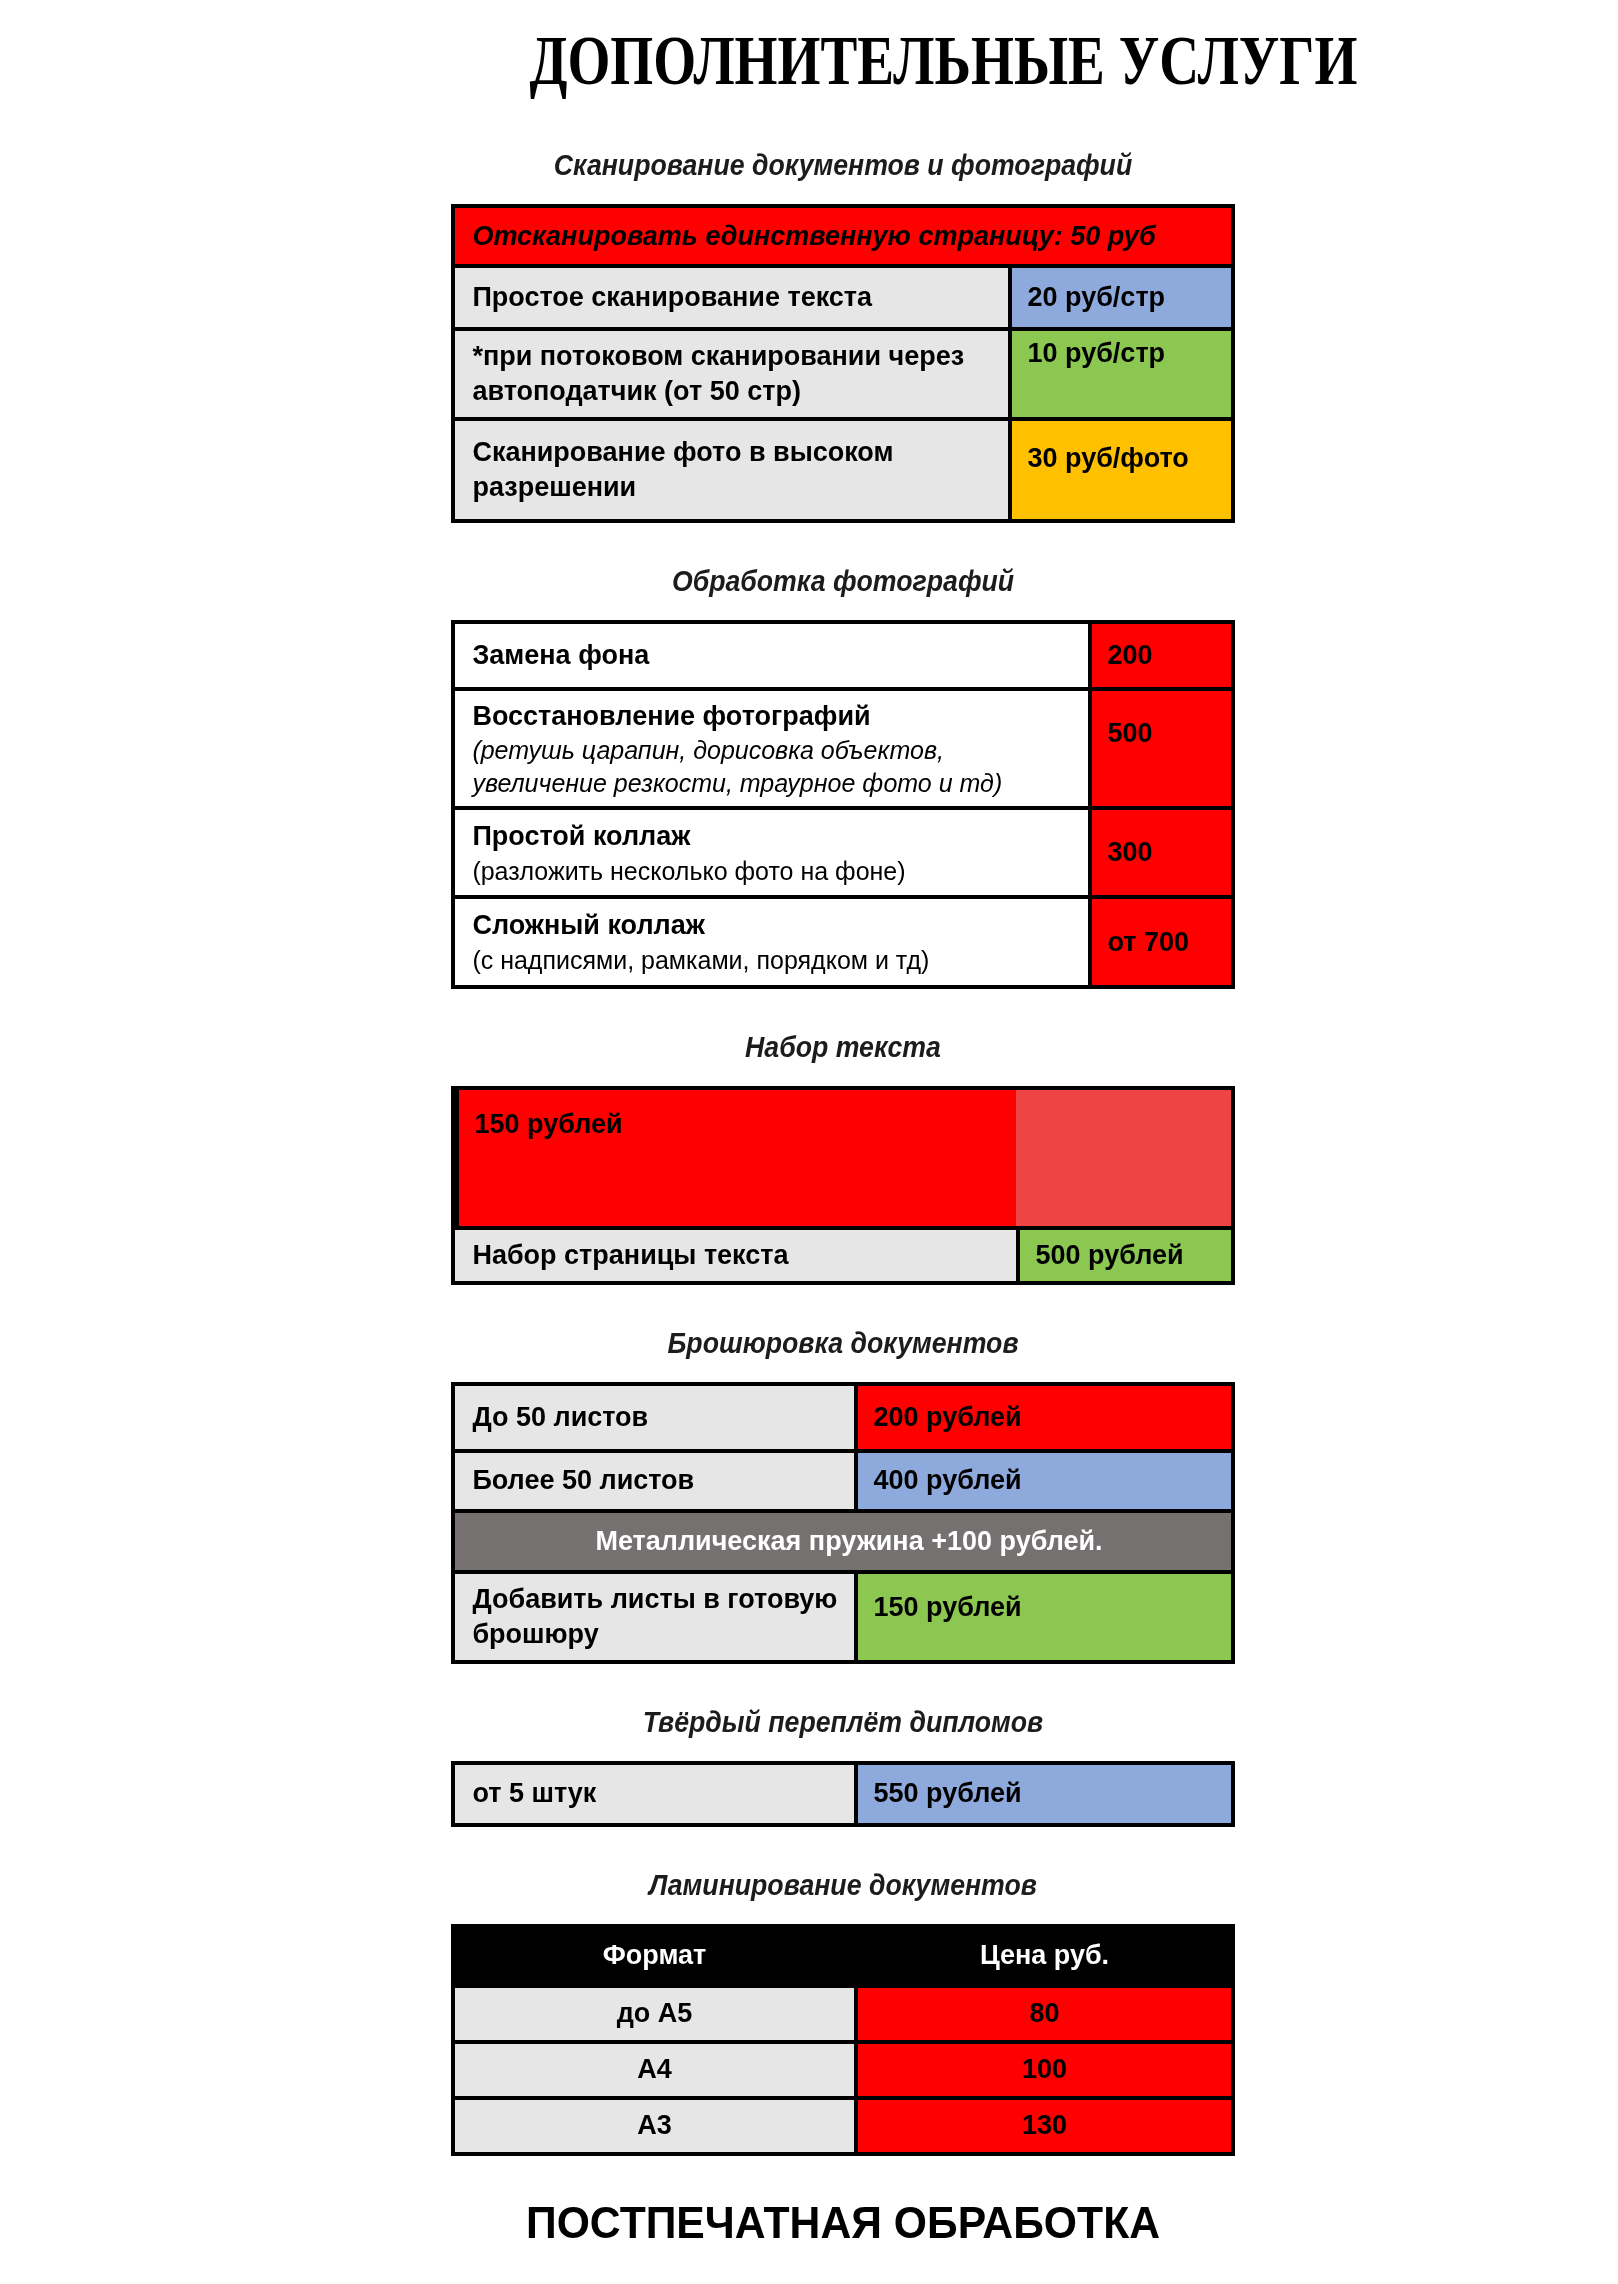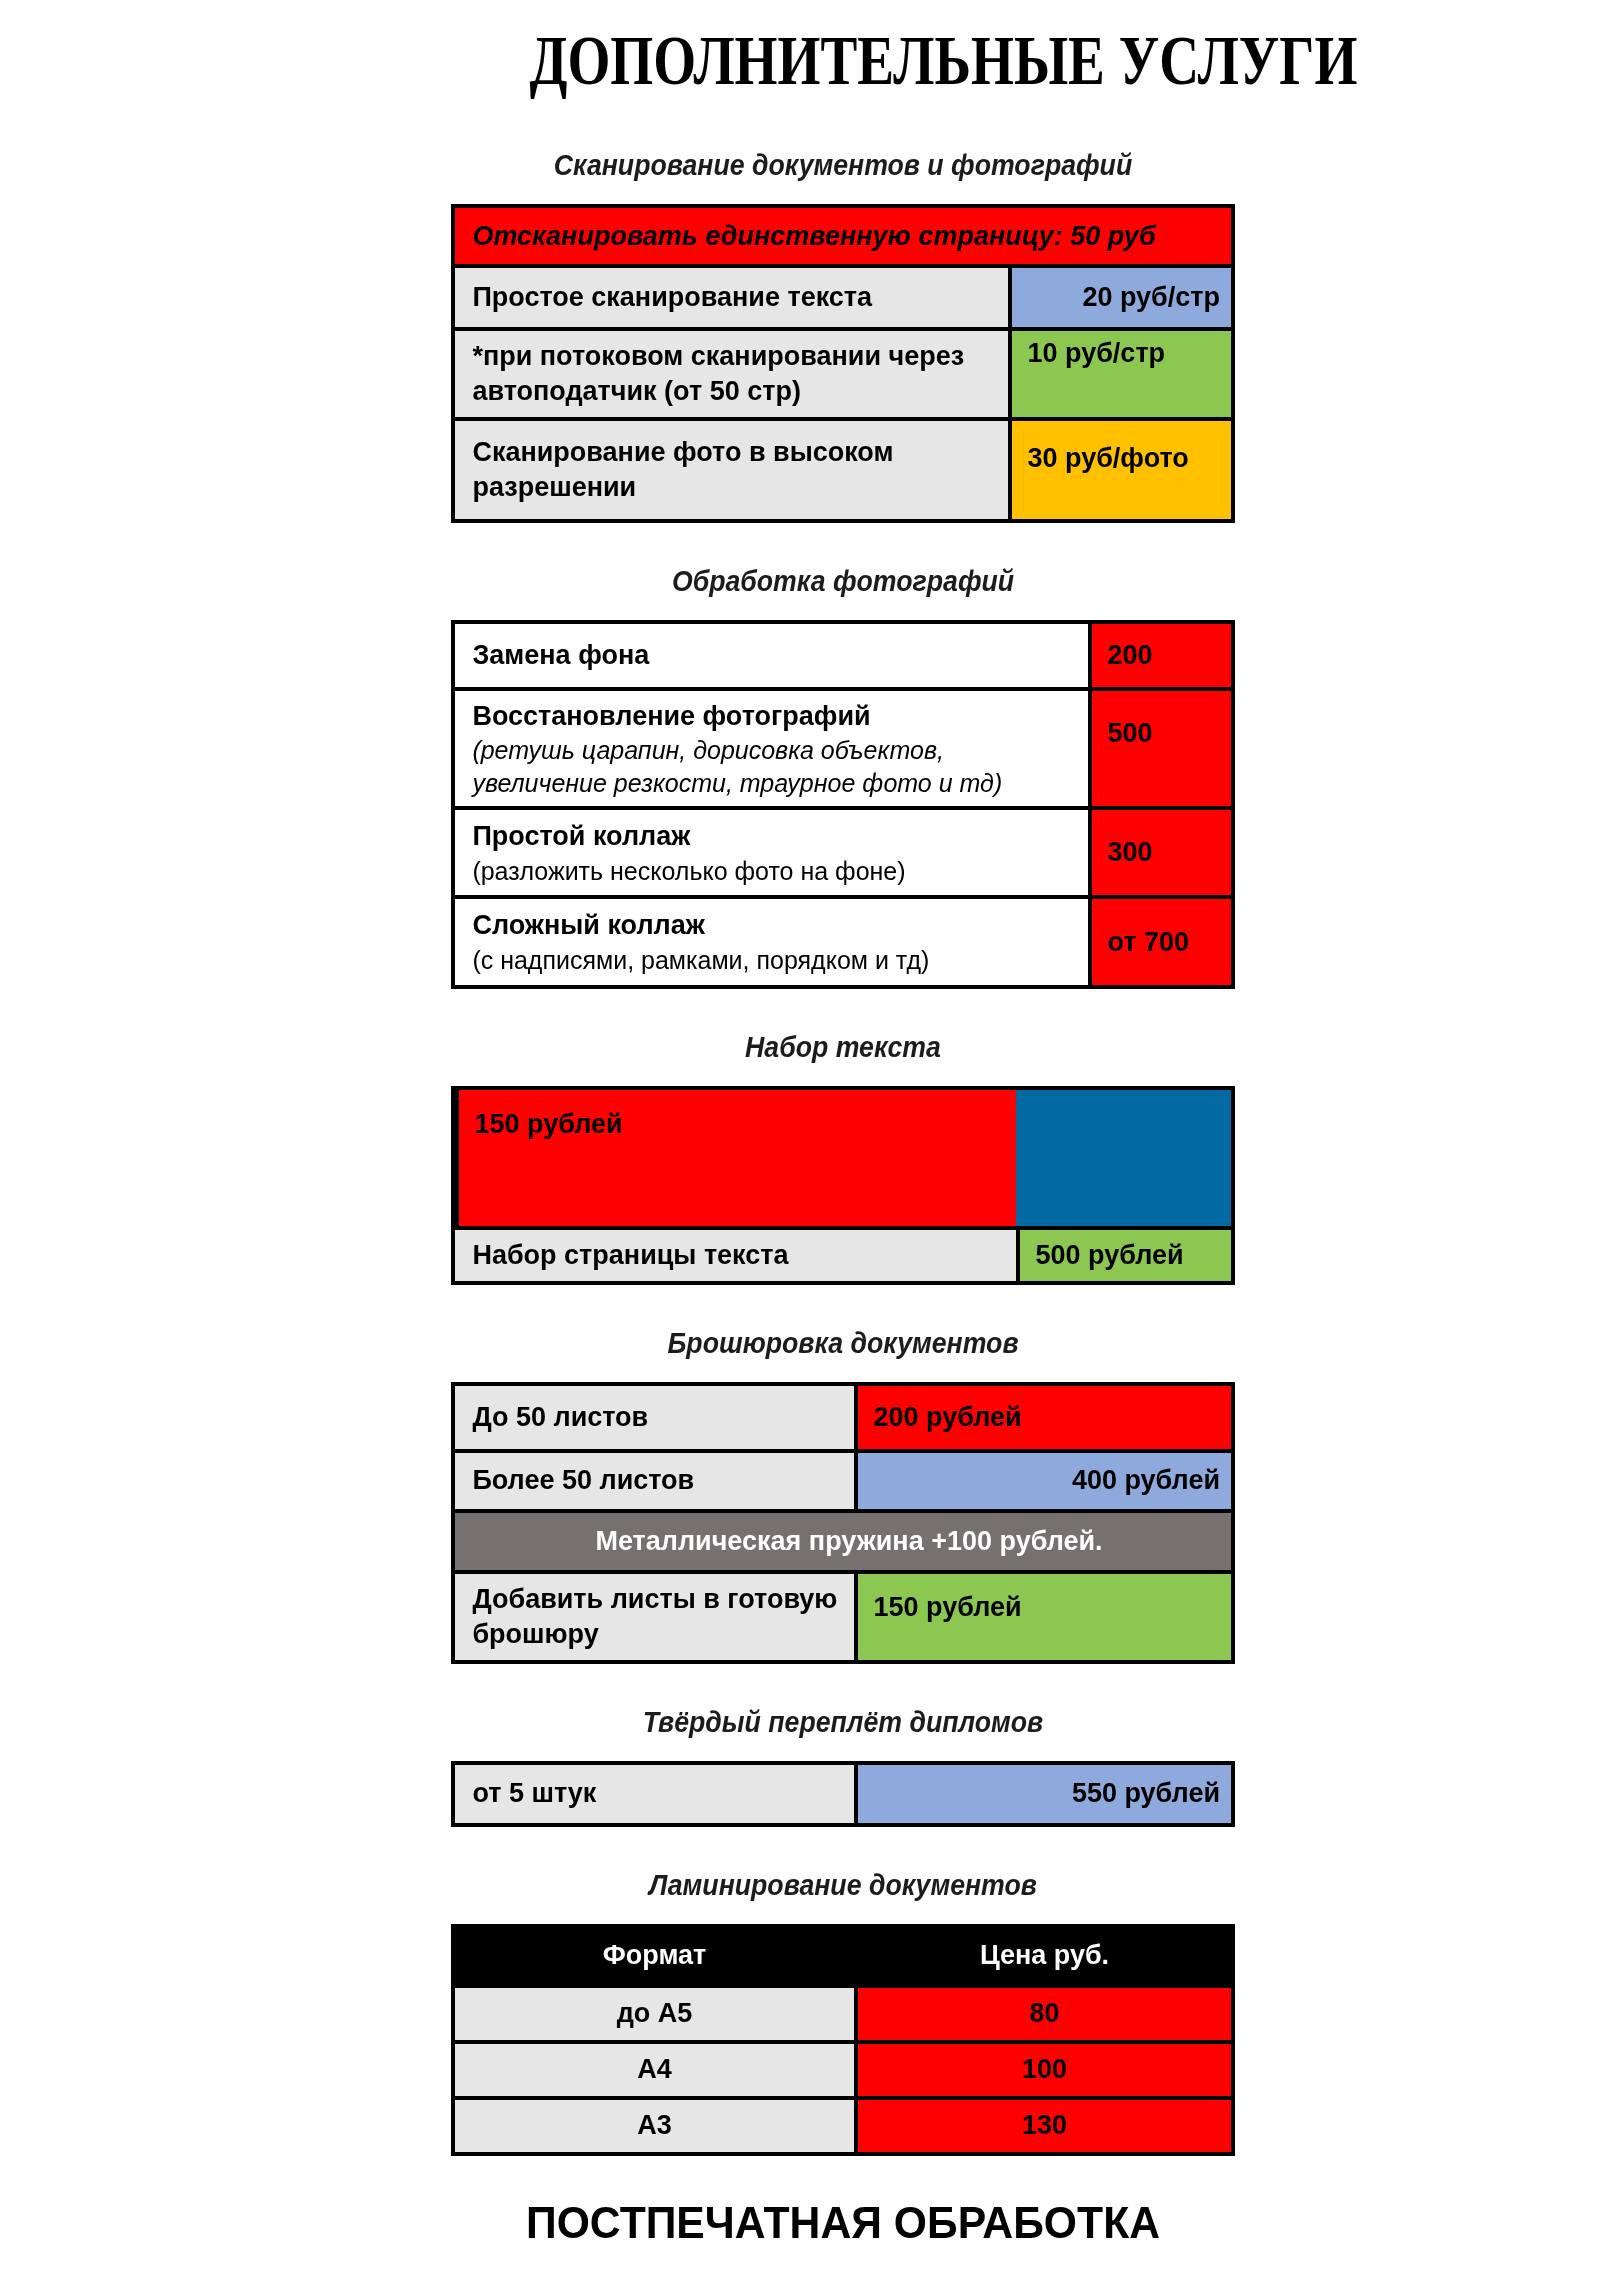--- a/index.html
+++ b/index.html
@@ -10,41 +10,41 @@
   .main-title{margin:25px 0 0;text-align:center;white-space:nowrap;
     font-family:"Liberation Serif",serif;font-weight:700;font-size:69px;line-height:1.05;
     transform:scaleX(0.8);transform-origin:center;color:#000;}
 
   .sec-h{margin:43px 0 22px;text-align:center;white-space:nowrap;
     font-weight:700;font-style:italic;font-size:29px;line-height:1.1;color:#1c1c1c;
     transform:scaleX(0.92);transform-origin:center;}
   .sec-h.first{margin-top:53px;}
   .sec-h.big{font-style:normal;font-size:44px;color:#000;transform:scaleX(0.97);margin:43px 0 26.5px;}
 
-  .tbl{width:784px;border:4.1px solid #000;box-sizing:border-box;background:#0369a1;}
+  .tbl{width:784px;border:4.1px solid #000;box-sizing:border-box;background:#ef4444;}
   .tbl .row{display:grid;box-sizing:border-box;}
   .tbl .row + .row{border-top:4.1px solid #000;}
   .t1 .row{grid-template-columns:553px 1fr;}
   .t2 .row{grid-template-columns:633px 1fr;}
   .t3 .row{grid-template-columns:561px 1fr;}
   .t4 .row,.t5 .row,.t6 .row{grid-template-columns:399px 1fr;}
 
   .cell{display:flex;flex-direction:column;justify-content:center;box-sizing:border-box;
         padding:7.3px 11px 7.3px 17.4px;font-size:27px;line-height:1.32;}
   .price{border-left:4.1px solid #000;padding-left:15.5px;}
   .b{font-weight:700;}
   .sub{font-weight:400;font-size:25px;line-height:1.3;}
   .sub.i{font-style:italic;}
   .top{justify-content:flex-start;padding-top:5px;}
   .span2{grid-column:1 / -1;}
 
   .bg-gray{background:#E7E6E6;}
   .bg-white{background:#FFFFFF;}
   .bg-red{background:#FF0000;}
-  .bg-blue{background:#8EA9DB;align-items:flex-end;}
+  .bg-blue{background:#8EA9DB;}
   .bg-green{background:#8CC752;}
   .bg-orange{background:#FFC000;}
   .bg-darkgray{background:#767171;color:#fff;}
   .bg-black{background:#000000;color:#fff;}
 
   .banner{font-weight:700;font-style:italic;}
   .note{align-items:center;text-align:center;font-weight:700;padding-left:23px;}
   .center{align-items:center;padding-left:11px;}
 </style>
 </head>

